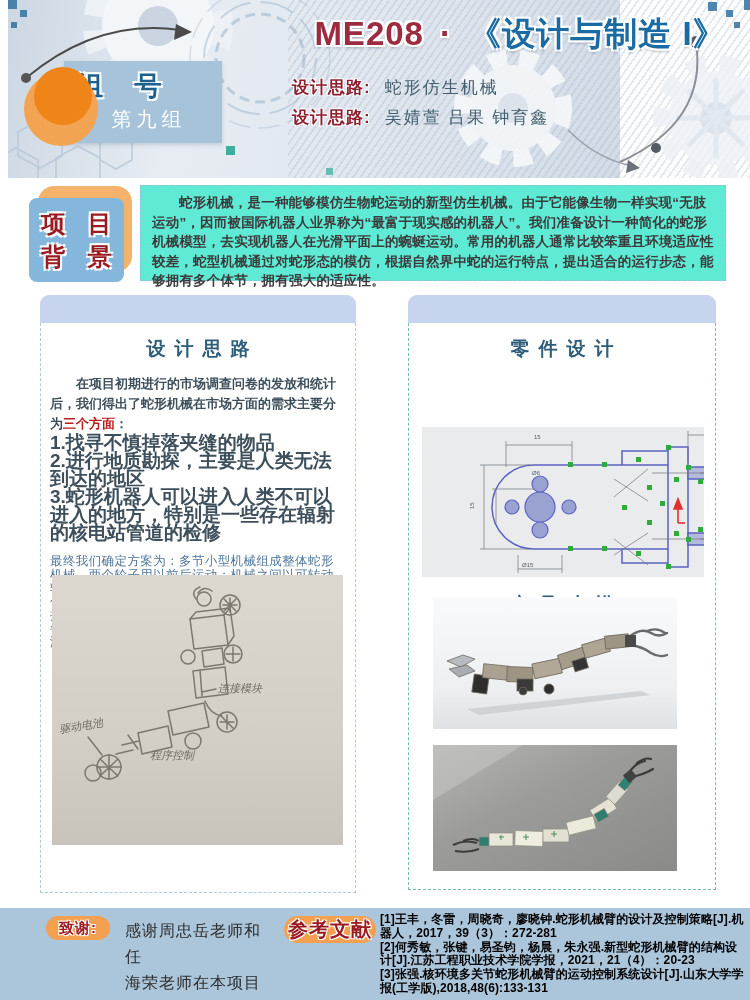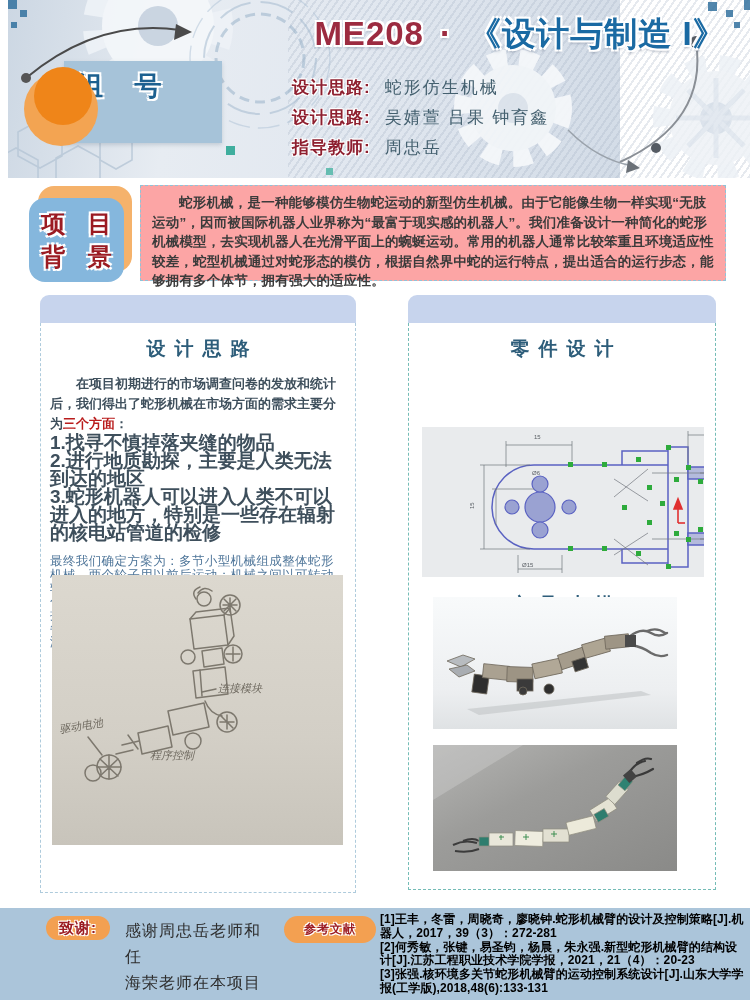--- a/index.html
+++ b/index.html
@@ -30,26 +30,26 @@
   #group-label{margin-top:7px;font-size:27px;font-weight:800;color:#1c6090;letter-spacing:12px;
                text-indent:12px;
                text-shadow:-2px -2px 0 #fff,2px -2px 0 #fff,-2px 2px 0 #fff,2px 2px 0 #fff;}
   #group-value{text-align:center;font-size:20px;color:#ffffff;letter-spacing:5px;margin-top:2px;padding-left:12px;
                font-family:"Liberation Serif","DejaVu Serif",serif;}
   #orange-ring{position:absolute;left:16px;top:72px;width:74px;height:74px;border-radius:50%;background:#f3a452;}
   #orange-dot{position:absolute;left:26px;top:67px;width:58px;height:58px;border-radius:50%;background:#ef8519;}
 
   
   #bg-orange{position:absolute;left:38px;top:186px;width:94px;height:86px;border-radius:16px;background:#f5b26b;}
-  #bg-blue{position:absolute;left:29px;top:198px;width:95px;height:84px;border-radius:16px;background:#85b7dd;
+  #bg-blue{position:absolute;left:29px;top:198px;width:95px;height:84px;border-radius:8px;background:#85b7dd;
            display:flex;flex-direction:column;justify-content:center;}
   .bg-label-line{text-align:center;font-size:24px;font-weight:800;color:#9b1b22;letter-spacing:8px;text-indent:8px;
                  line-height:33px;
                  text-shadow:-2px -2px 0 #fff,2px -2px 0 #fff,-2px 2px 0 #fff,2px 2px 0 #fff;}
-  #bg-textbox{position:absolute;left:140px;top:185px;width:586px;height:96px;background:#fca5a5;
+  #bg-textbox{position:absolute;left:140px;top:185px;width:586px;height:96px;background:#5eead4;
               border:1.5px dashed #8fc3d8;padding:7px 11px;box-sizing:border-box;}
   #bg-textbox p{margin:0;font-size:13.5px;line-height:19.5px;color:#3b3b3b;text-indent:2em;font-weight:600;letter-spacing:.2px;}
 
   
   .col-band{position:absolute;height:28px;border-radius:9px 9px 0 0;background:#c7d4ed;}
   .column{position:absolute;background:#ffffff;box-sizing:border-box;}
   #left-band{left:40px;top:295px;width:316px;}
   #left-col{left:40px;top:323px;width:316px;height:570px;border:1.5px dashed #aecbdc;border-top:none;}
   #right-band{left:408px;top:295px;width:308px;}
   #right-col{left:408px;top:323px;width:308px;height:567px;border:1.5px dashed #74bcb6;border-top:none;}
@@ -66,21 +66,21 @@
   #modeling-title{position:absolute;left:0;top:256px;width:100%;}
   #render1-svg{position:absolute;left:24px;top:274px;}
   #render2-svg{position:absolute;left:24px;top:422px;}
 
   
   #footer{position:absolute;left:0;top:908px;width:750px;height:92px;background:#abc5da;}
   .pill{position:absolute;background:#f3a051;border-radius:14px;text-align:center;
         font-weight:800;color:#9b1b22;
         text-shadow:-1px -1px 0 #fff,1px -1px 0 #fff,-1px 1px 0 #fff,1px 1px 0 #fff;}
   #thanks-pill{left:46px;top:8px;width:64px;height:24px;line-height:24px;font-size:15px;letter-spacing:1px;}
-  #refs-pill{left:284px;top:8px;width:92px;height:27px;line-height:27px;font-size:12px;letter-spacing:1px;}
+  #refs-pill{left:284px;top:8px;width:92px;height:27px;line-height:27px;font-size:20px;letter-spacing:1px;}
   #thanks-text{position:absolute;left:125px;top:10px;width:150px;font-size:16px;line-height:26px;color:#2e2e2e;
                font-family:"Liberation Serif","DejaVu Serif",serif;letter-spacing:1px;}
   #refs-text{position:absolute;left:380px;top:5px;width:364px;font-size:12px;line-height:13.8px;
              color:#000000;font-weight:700;letter-spacing:.1px;}
   #refs-text div{margin:0;}
 </style>
 </head>
 <body>
 
 <div id="poster">
@@ -149,36 +149,33 @@
     </svg>
 
     <div id="main-title">
       <span class="code">ME208</span>
       <span class="dot">·</span>
       <span class="cn">《设计与制造 I》</span>
     </div>
 
     <div id="group-box">
       <div id="group-label">组 号</div>
+      <div id="group-value" class="serif">第九组</div>
     </div>
     <div id="orange-ring"></div>
     <div id="orange-dot"></div>
 
     <div class="info-rows">
       <div class="info-row">
         <span class="info-label">设计思路:</span>
         <span class="info-value">蛇形仿生机械</span>
       </div>
       <div class="info-row">
         <span class="info-label">设计思路:</span>
         <span class="info-value">吴婧萱 吕果 钟育鑫</span>
-      </div>
-      <div class="info-row">
-        <span class="info-label">指导教师:</span>
-        <span class="info-value">周忠岳</span>
       </div>
     </div>
   </div>
 
   <div id="bg-orange"></div>
   <div id="bg-blue">
     <div class="bg-label-line">项 目</div>
     <div class="bg-label-line">背 景</div>
   </div>
   <div id="bg-textbox">

